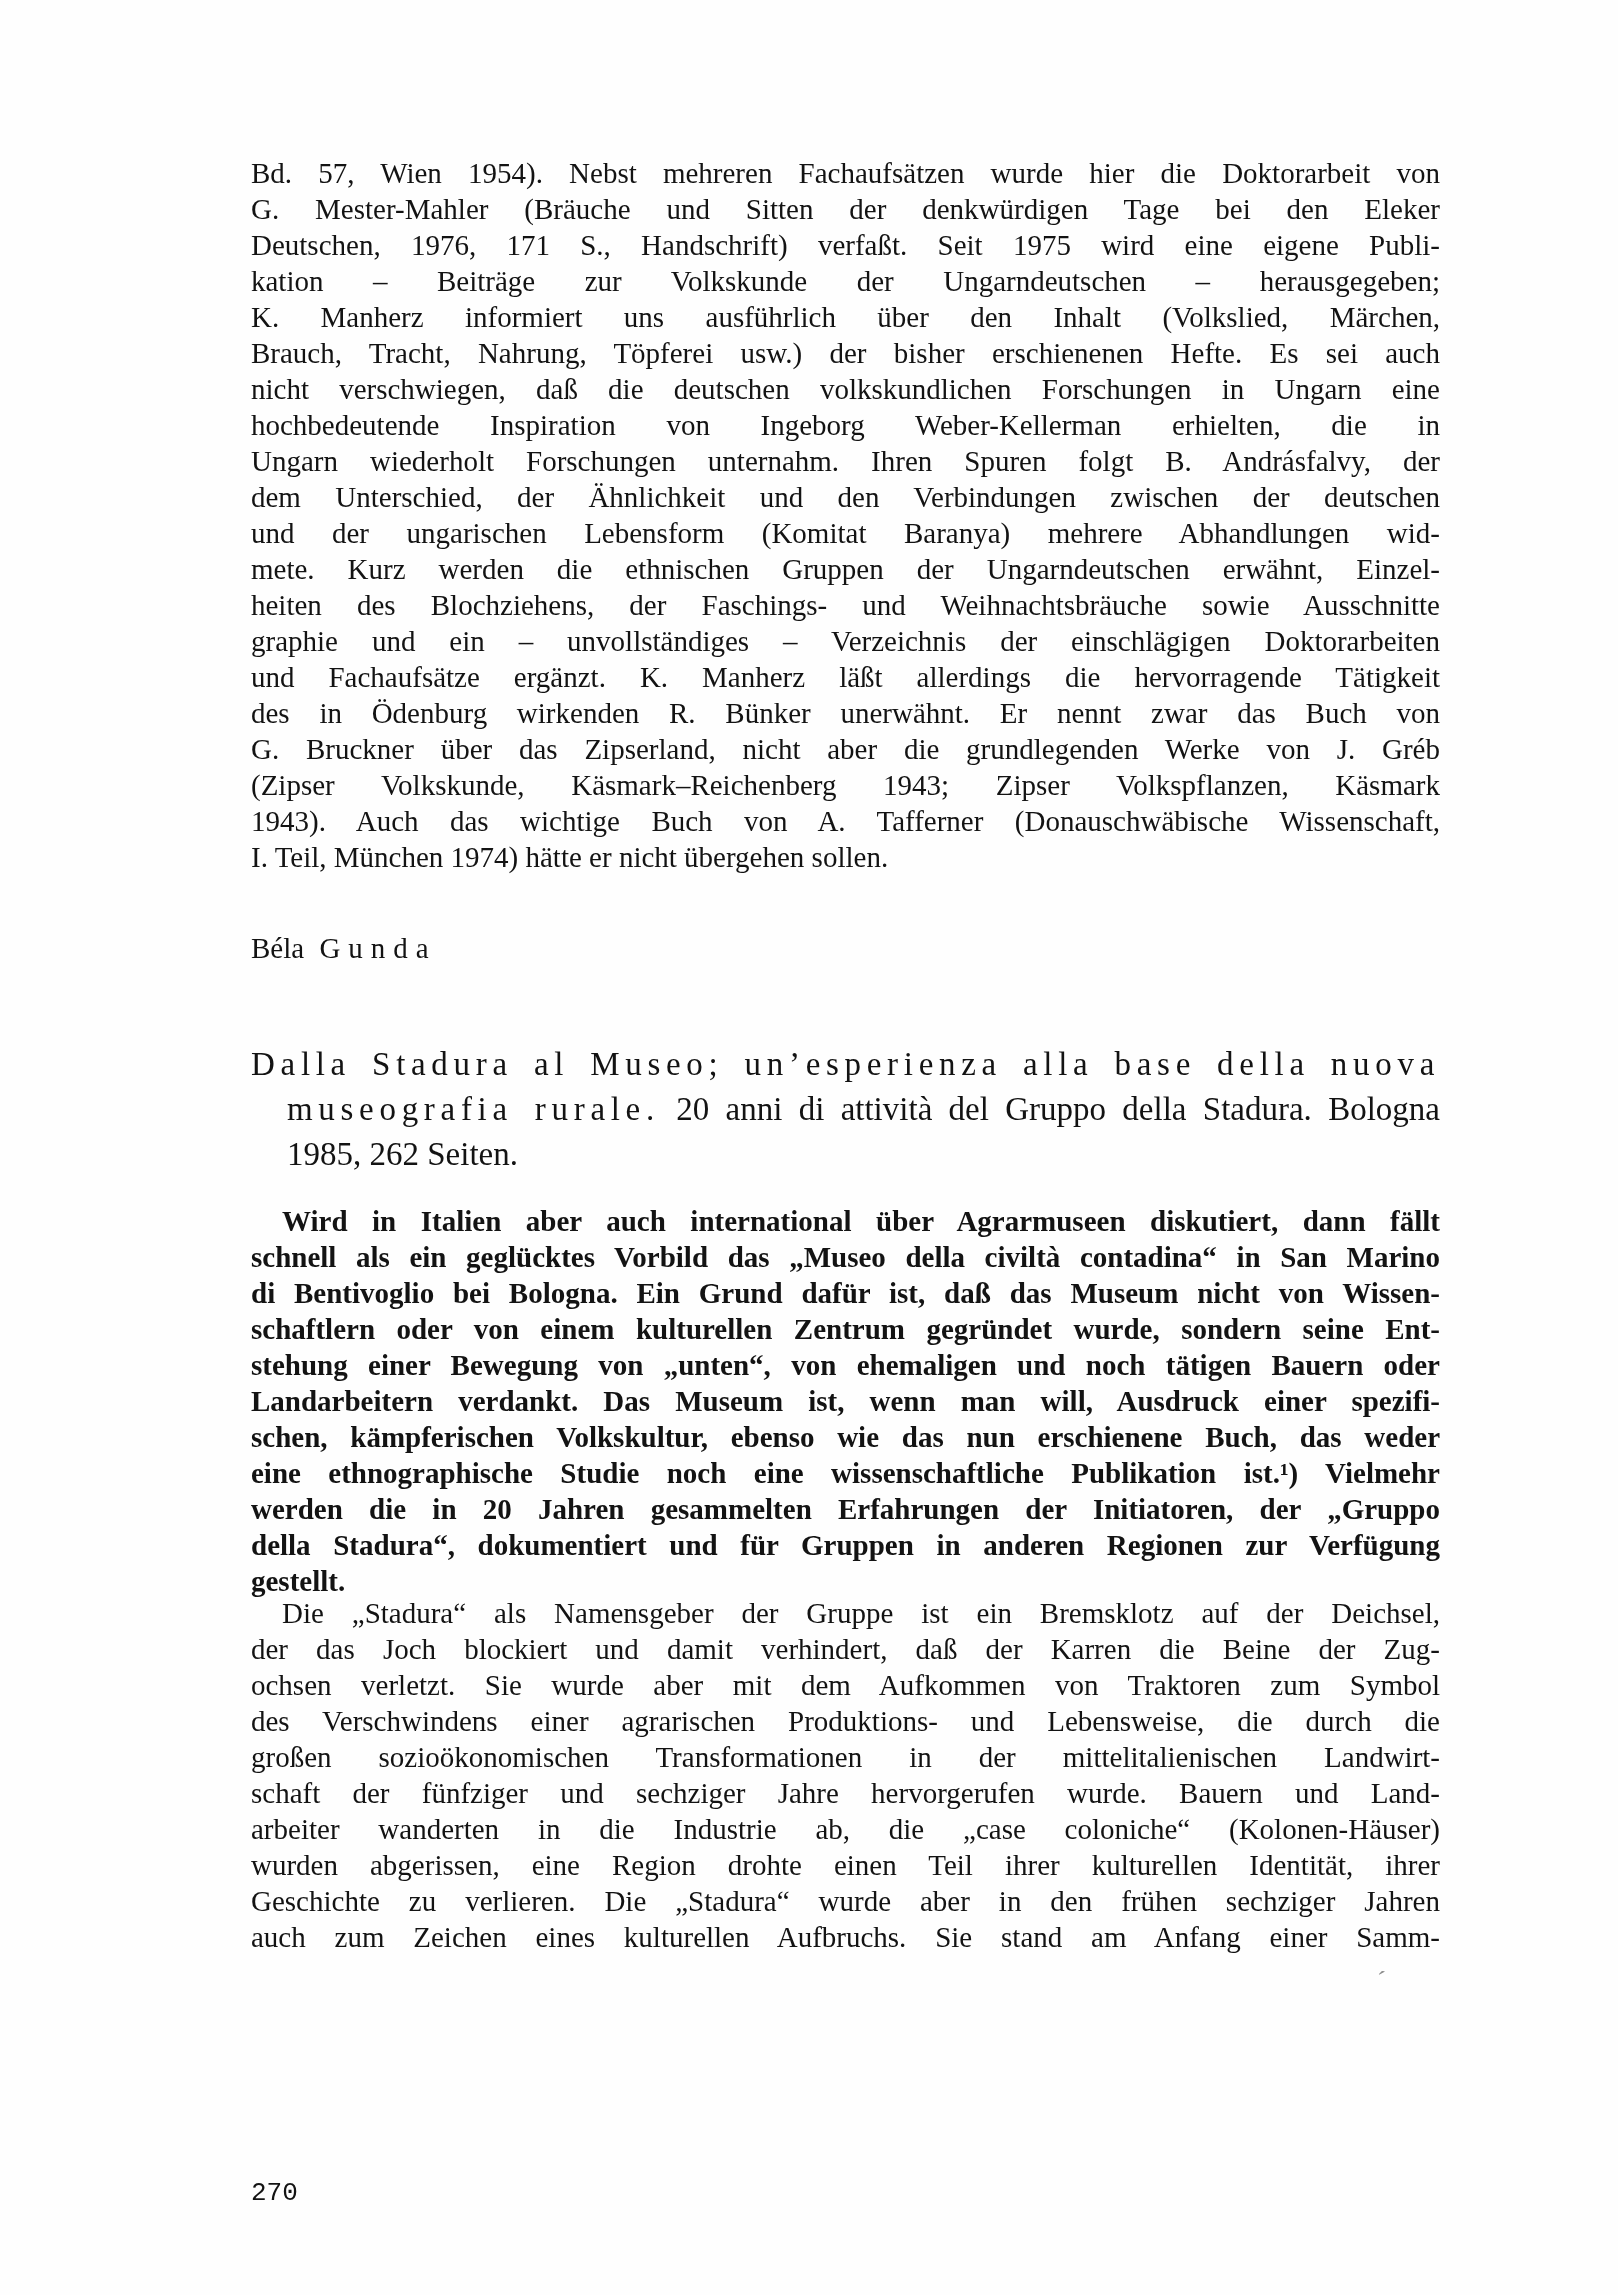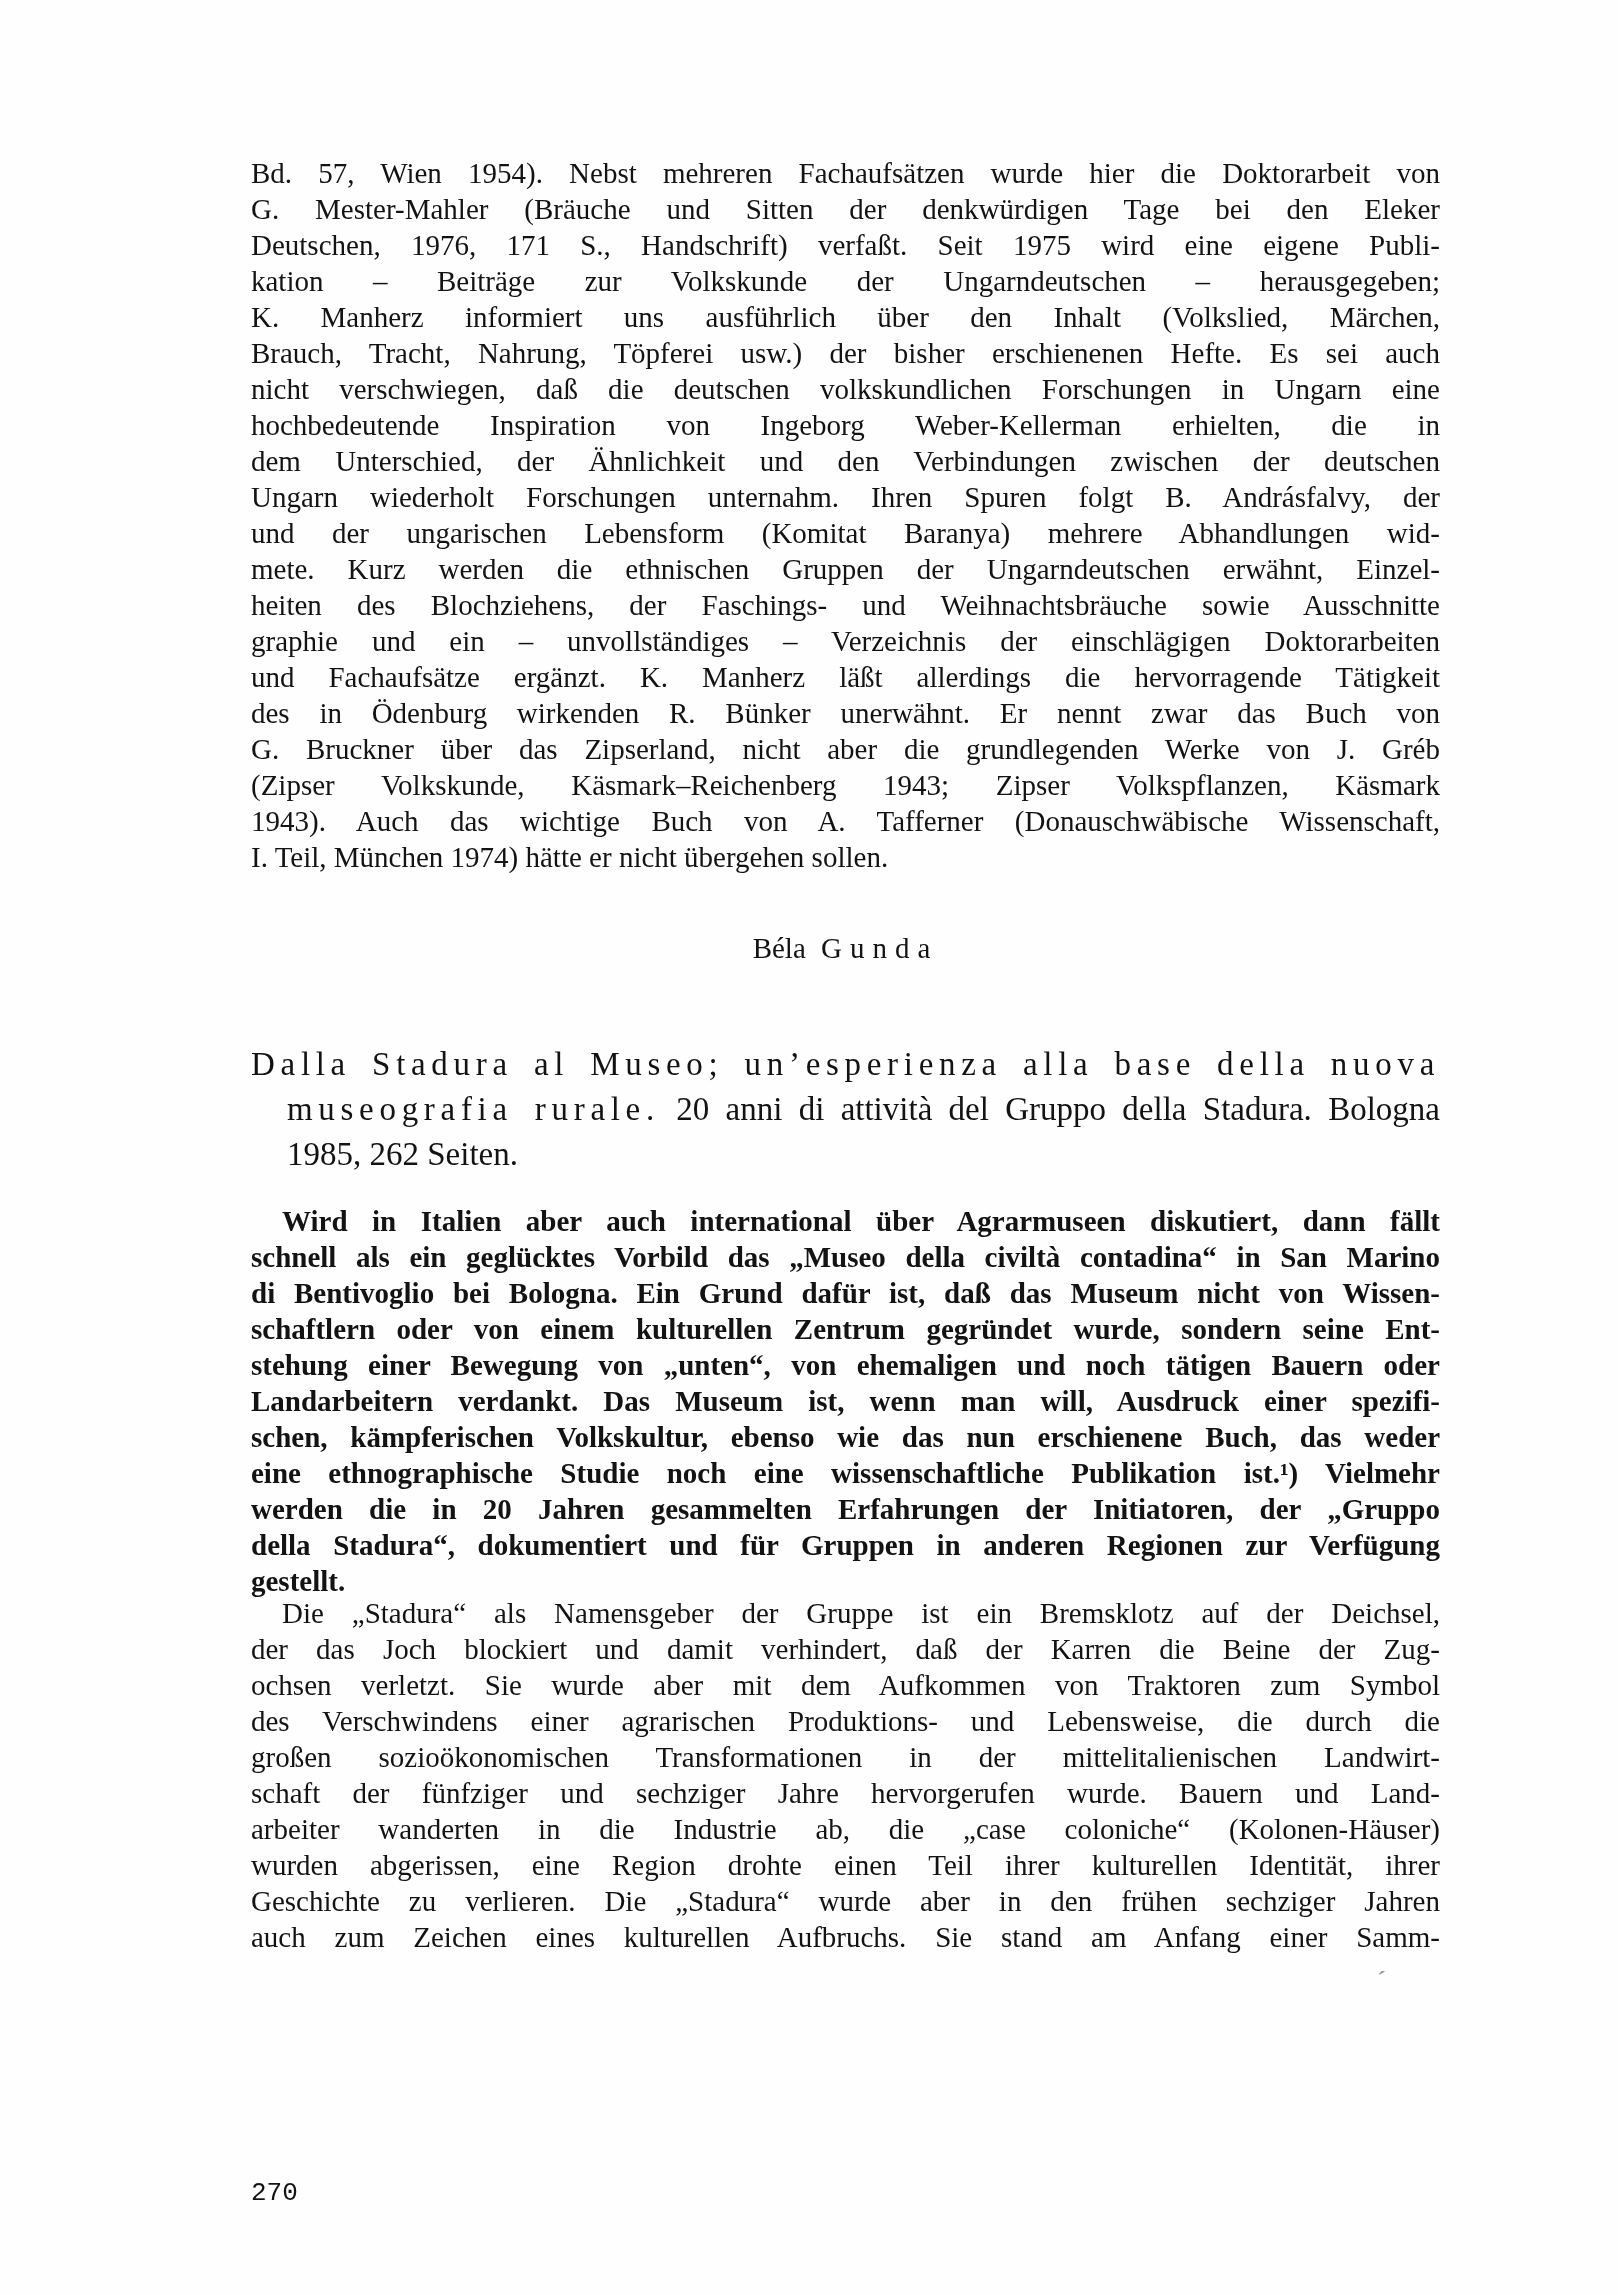--- a/index.html
+++ b/index.html
@@ -20,21 +20,21 @@
   .body-block { font-size: 29px; line-height: 36px; }
   .line { text-align: justify; text-align-last: justify; white-space: normal; }
   .line.flush-left { text-align-last: left; }
   .line.indent { text-indent: 31px; }
 
   .para-gunda { top: 155px; }
   .signature {
     top: 930px;
     font-size: 29px;
     line-height: 36px;
-    text-align: center;
+    text-align: left;
   }
   .signature .family { letter-spacing: 8px; margin-left: 8px; }
 
   .review-heading { top: 1042px; font-size: 33px; line-height: 45px; }
   .review-heading .hline { text-align: justify; text-align-last: justify; }
   .review-heading .hline.hang { margin-left: 36px; }
   .review-heading .hline.flush-left { text-align-last: left; }
   .gesperrt { letter-spacing: 5.7px; }
 
   .para-stadura-1 { top: 1203px; line-height: 36px; font-weight: bold; }
@@ -64,22 +64,22 @@
 
   <div class="text-col body-block para-gunda">
       <div class="line">Bd. 57, Wien 1954). Nebst mehreren Fachaufsätzen wurde hier die Doktorarbeit von</div>
       <div class="line">G. Mester-Mahler (Bräuche und Sitten der denkwürdigen Tage bei den Eleker</div>
       <div class="line">Deutschen, 1976, 171 S., Handschrift) verfaßt. Seit 1975 wird eine eigene Publi-</div>
       <div class="line">kation – Beiträge zur Volkskunde der Ungarndeutschen – herausgegeben;</div>
       <div class="line">K. Manherz informiert uns ausführlich über den Inhalt (Volkslied, Märchen,</div>
       <div class="line">Brauch, Tracht, Nahrung, Töpferei usw.) der bisher erschienenen Hefte. Es sei auch</div>
       <div class="line">nicht verschwiegen, daß die deutschen volkskundlichen Forschungen in Ungarn eine</div>
       <div class="line">hochbedeutende Inspiration von Ingeborg Weber-Kellerman erhielten, die in</div>
+      <div class="line">Ungarn wiederholt Forschungen unternahm. Ihren Spuren folgt B. Andrásfalvy, der</div>
       <div class="line">dem Unterschied, der Ähnlichkeit und den Verbindungen zwischen der deutschen</div>
-      <div class="line">Ungarn wiederholt Forschungen unternahm. Ihren Spuren folgt B. Andrásfalvy, der</div>
       <div class="line">und der ungarischen Lebensform (Komitat Baranya) mehrere Abhandlungen wid-</div>
       <div class="line">mete. Kurz werden die ethnischen Gruppen der Ungarndeutschen erwähnt, Einzel-</div>
       <div class="line">heiten des Blochziehens, der Faschings- und Weihnachtsbräuche sowie Ausschnitte</div>
       <div class="line">graphie und ein – unvollständiges – Verzeichnis der einschlägigen Doktorarbeiten</div>
       <div class="line">und Fachaufsätze ergänzt. K. Manherz läßt allerdings die hervorragende Tätigkeit</div>
       <div class="line">des in Ödenburg wirkenden R. Bünker unerwähnt. Er nennt zwar das Buch von</div>
       <div class="line">G. Bruckner über das Zipserland, nicht aber die grundlegenden Werke von J. Gréb</div>
       <div class="line">(Zipser Volkskunde, Käsmark–Reichenberg 1943; Zipser Volkspflanzen, Käsmark</div>
       <div class="line">1943). Auch das wichtige Buch von A. Tafferner (Donauschwäbische Wissenschaft,</div>
       <div class="line flush-left">I. Teil, München 1974) hätte er nicht übergehen sollen.</div>

